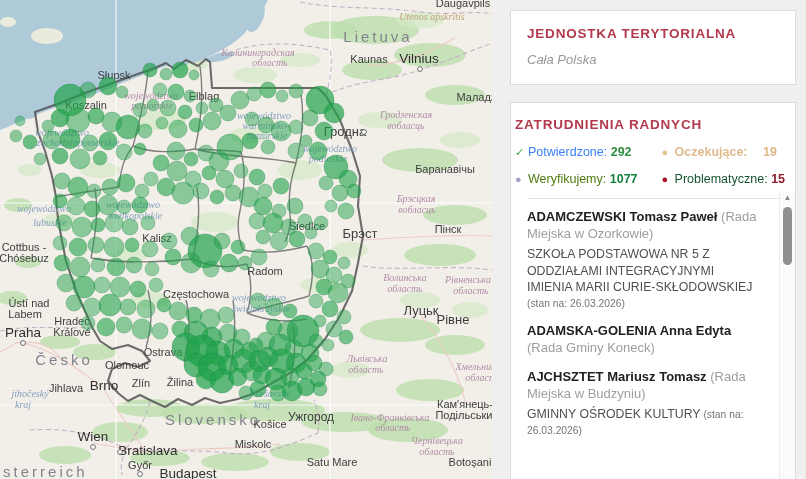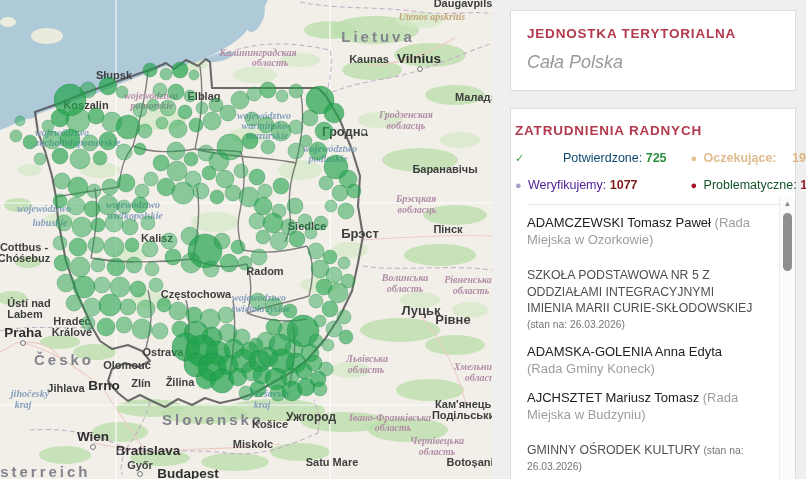--- a/index.html
+++ b/index.html
@@ -1,53 +1,53 @@
 <!DOCTYPE html>
 <html><head>
 <meta charset="utf-8">
 <style>
   html,body{margin:0;padding:0;background:#dcdcdc;}
   .app{position:relative;width:806px;height:479px;overflow:hidden;background:#efefef;
        font-family:"Liberation Sans", sans-serif;}
   
-  .map{position:absolute;left:0;top:0;width:492px;height:479px;background:#f2efe9;font-weight:bold;}
+  .map{position:absolute;left:0;top:0;width:492px;height:479px;background:#f2efe9;}
   .map svg{display:block}
   .ml-city{fill:#3e3e3e;font-size:11px;text-anchor:middle;font-family:"Liberation Sans",sans-serif;}
   .ml-cap{fill:#2f2f2f;font-size:13.5px;text-anchor:middle;font-family:"Liberation Sans",sans-serif;}
   .ml-country{fill:#83838d;font-size:15px;letter-spacing:3px;text-anchor:middle;font-family:"Liberation Sans",sans-serif;}
   .ml-r1{fill:#b18ca6;font-size:10px;font-style:italic;text-anchor:middle;font-family:"Liberation Serif",serif;}
   .ml-r2{fill:#86a0bd;font-size:10px;font-style:italic;text-anchor:middle;font-family:"Liberation Serif",serif;}
   .ml-r3{fill:#c0a579;font-size:10px;font-style:italic;text-anchor:middle;font-family:"Liberation Serif",serif;}
   .forest1{fill:#d4e8c6;opacity:.75}
   .forest2{fill:#bcdfab;opacity:.8}
   .road{stroke:#edc9c3;stroke-width:1.1;fill:none}
   .graticule{stroke:#ffffff;stroke-width:1.2;opacity:.85}
   .fborder{stroke:#c2a9c2;stroke-width:1.1;fill:none;stroke-dasharray:5 3;opacity:.9}
   .plborder{stroke:#4a4a4a;stroke-width:2.1;fill:none;opacity:.8;stroke-linejoin:round}
   .voivodeship{stroke:#525252;stroke-width:1.4;fill:none;opacity:.72}
   
   .panel{position:absolute;left:492px;top:0;width:314px;height:340px;background:#efefef;
          box-sizing:border-box;padding:10px 10px 0 18px;}
   .card{background:#fff;border:1px solid #dcdcdc;box-sizing:border-box;}
   .card-unit{padding:15px 16px 17px;}
   .card-title{font-size:13.5px;font-weight:bold;color:#b3394d;letter-spacing:.8px;}
-  .unit-value{margin-top:11px;font-style:italic;color:#999;font-size:18px;}
+  .unit-value{margin-top:11px;font-style:italic;color:#999;font-size:13px;}
   .card-emp{margin-top:17px;position:relative;height:480px;padding:14px 0 0 0;}
   .emp-head{padding:0 4px;}
   .stats{display:grid;grid-template-columns:auto auto;justify-content:start;
          column-gap:24px;row-gap:13px;margin-top:13px;font-size:12.5px;}
   .stat{white-space:nowrap;}
   .si{display:inline-block;width:13px;text-align:left;font-size:11px;}
   .sv{font-weight:bold;}
   .divider{border-top:1px solid #e4e4e4;margin:12px 16px 0;}
   .list{padding:9px 36px 10px 16px;}
   .entry{margin-bottom:11px;font-size:13px;line-height:1.32;}
-  .ename{font-weight:normal;color:#212121;}
+  .ename{font-weight:bold;color:#212121;}
   .ecouncil{color:#9d9d9d;}
-  .eline2{font-size:12.3px;color:#4f4f4f;margin-top:19px;}
+  .eline2{font-size:12.3px;color:#4f4f4f;margin-top:4px;}
   .estan{font-size:10.3px;color:#767676;}
   .scrollbar{position:absolute;top:88px;bottom:0;right:0;width:15px;background:#fbfbfb;
              border-left:1px solid #ececec;}
   .sb-arrow{position:absolute;top:2px;left:0;width:100%;text-align:center;
             font-size:8px;color:#8a8a8a;}
   .sb-thumb{position:absolute;top:16px;left:3px;width:9px;height:58px;background:#8f8f8f;
             border-radius:5px;}
 </style>
 </head>
 <body>
@@ -478,23 +478,23 @@
 
     <div class="card card-unit">
       <div class="card-title">JEDNOSTKA TERYTORIALNA</div>
       <div class="unit-value">Cała Polska</div>
     </div>
 
     <div class="card card-emp">
       <div class="emp-head">
         <div class="card-title">ZATRUDNIENIA RADNYCH</div>
         <div class="stats">
-            <div class="stat"><span class="si" style="color: rgb(63, 160, 75);">✓</span><span class="sl" style="color: #0c4a6e; margin-left: 35px;">Potwierdzone: </span><span class="sv" style="color: rgb(47, 143, 65);">725</span></div>
+            <div class="stat"><span class="si" style="color: rgb(63, 160, 75);">✓</span><span class="sl" style="color: #3b82f6;">Potwierdzone: </span><span class="sv" style="color: rgb(47, 143, 65);">292</span></div>
             <div class="stat"><span class="si" style="color: rgb(228, 193, 147);">●</span><span class="sl" style="color: rgb(224, 188, 142); font-weight: bold;">Oczekujące: </span><span class="sv" style="color: rgb(220, 181, 131); margin-left: 12px;">19</span></div>
-            <div class="stat"><span class="si" style="color: rgb(168, 161, 202);">●</span><span class="sl" style="color: #4c1d95;">Weryfikujemy: </span><span class="sv" style="color: #7f1d1d;">1077</span></div>
+            <div class="stat"><span class="si" style="color: rgb(168, 161, 202);">●</span><span class="sl" style="color: #4d7c0f;">Weryfikujemy: </span><span class="sv" style="color: #15803d;">1077</span></div>
             <div class="stat"><span class="si" style="color: rgb(163, 19, 37);">●</span><span class="sl" style="color: #14532d;">Problematyczne: </span><span class="sv" style="color: rgb(143, 29, 44); margin-top: 36px;">15</span></div>
           </div>
       </div>
       <div class="divider"></div>
       <div class="list">
           <div class="entry">
             <div class="eline1"><span class="ename">ADAMCZEWSKI Tomasz Paweł</span><span class="ecouncil"> (Rada Miejska w Ozorkowie)</span></div>
             <div class="eline2"><span class="ework">SZKOŁA PODSTAWOWA NR 5 Z ODDZIAŁAMI INTEGRACYJNYMI IMIENIA MARII CURIE-SKŁODOWSKIEJ</span><span class="estan"> (stan na: 26.03.2026)</span></div>
           </div>
           <div class="entry">

